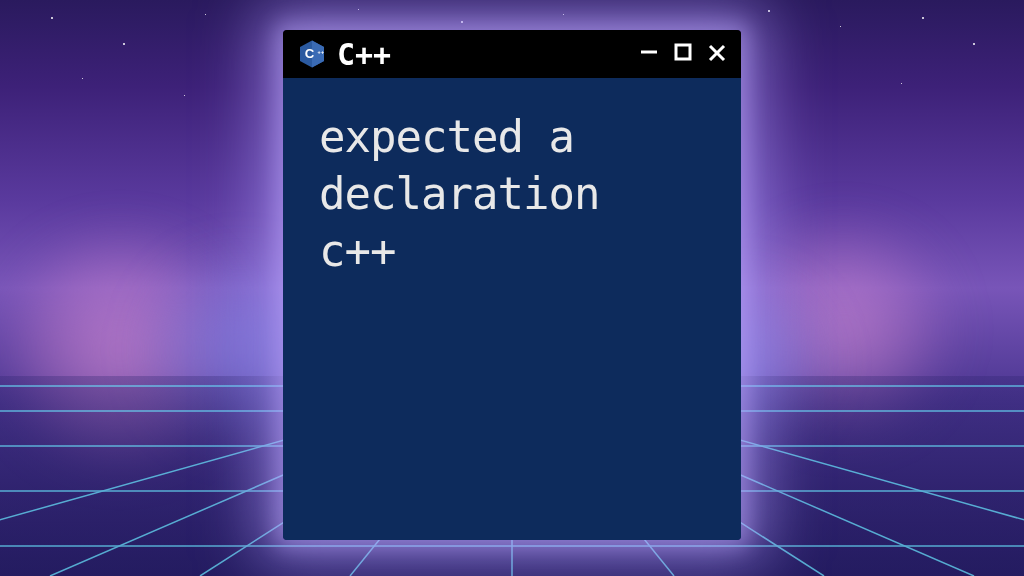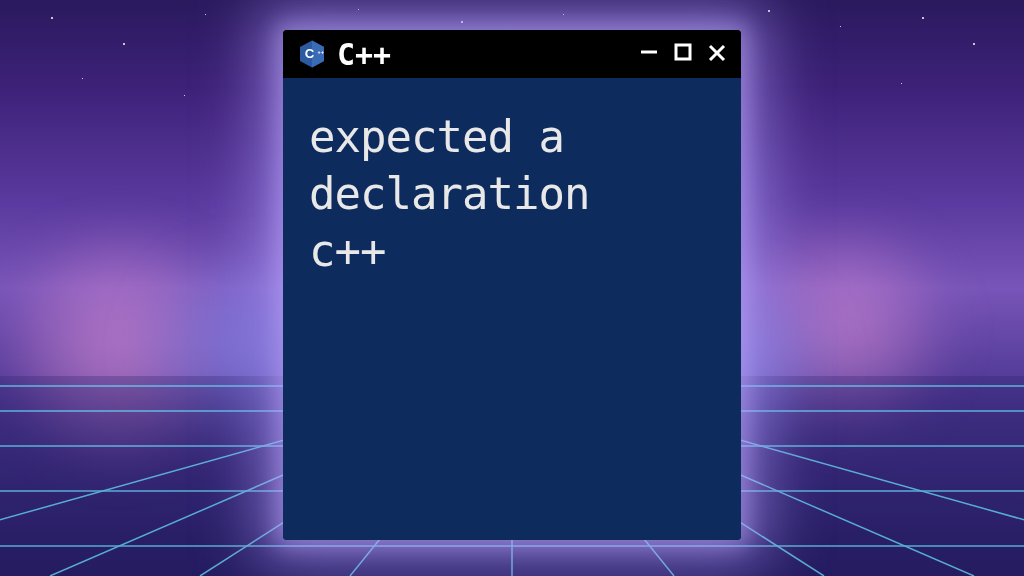--- a/index.html
+++ b/index.html
@@ -137,21 +137,21 @@
     }
     
     .win-btn.close {
       font-size: 26px;
       font-weight: bold;
     }
     
     .window-body {
       height: calc(100% - 48px);
       background: #0d2b5c;
-      padding: 30px 26px;
+      padding: 30px 36px;
       border-radius: 0 0 4px 4px;
     }
     
     .body-text {
       color: #e8e8e8;
       font-family: 'DejaVu Sans Mono', 'Consolas', monospace;
       font-size: 44px;
       line-height: 1.3;
       letter-spacing: -1px;
       white-space: pre-line;

